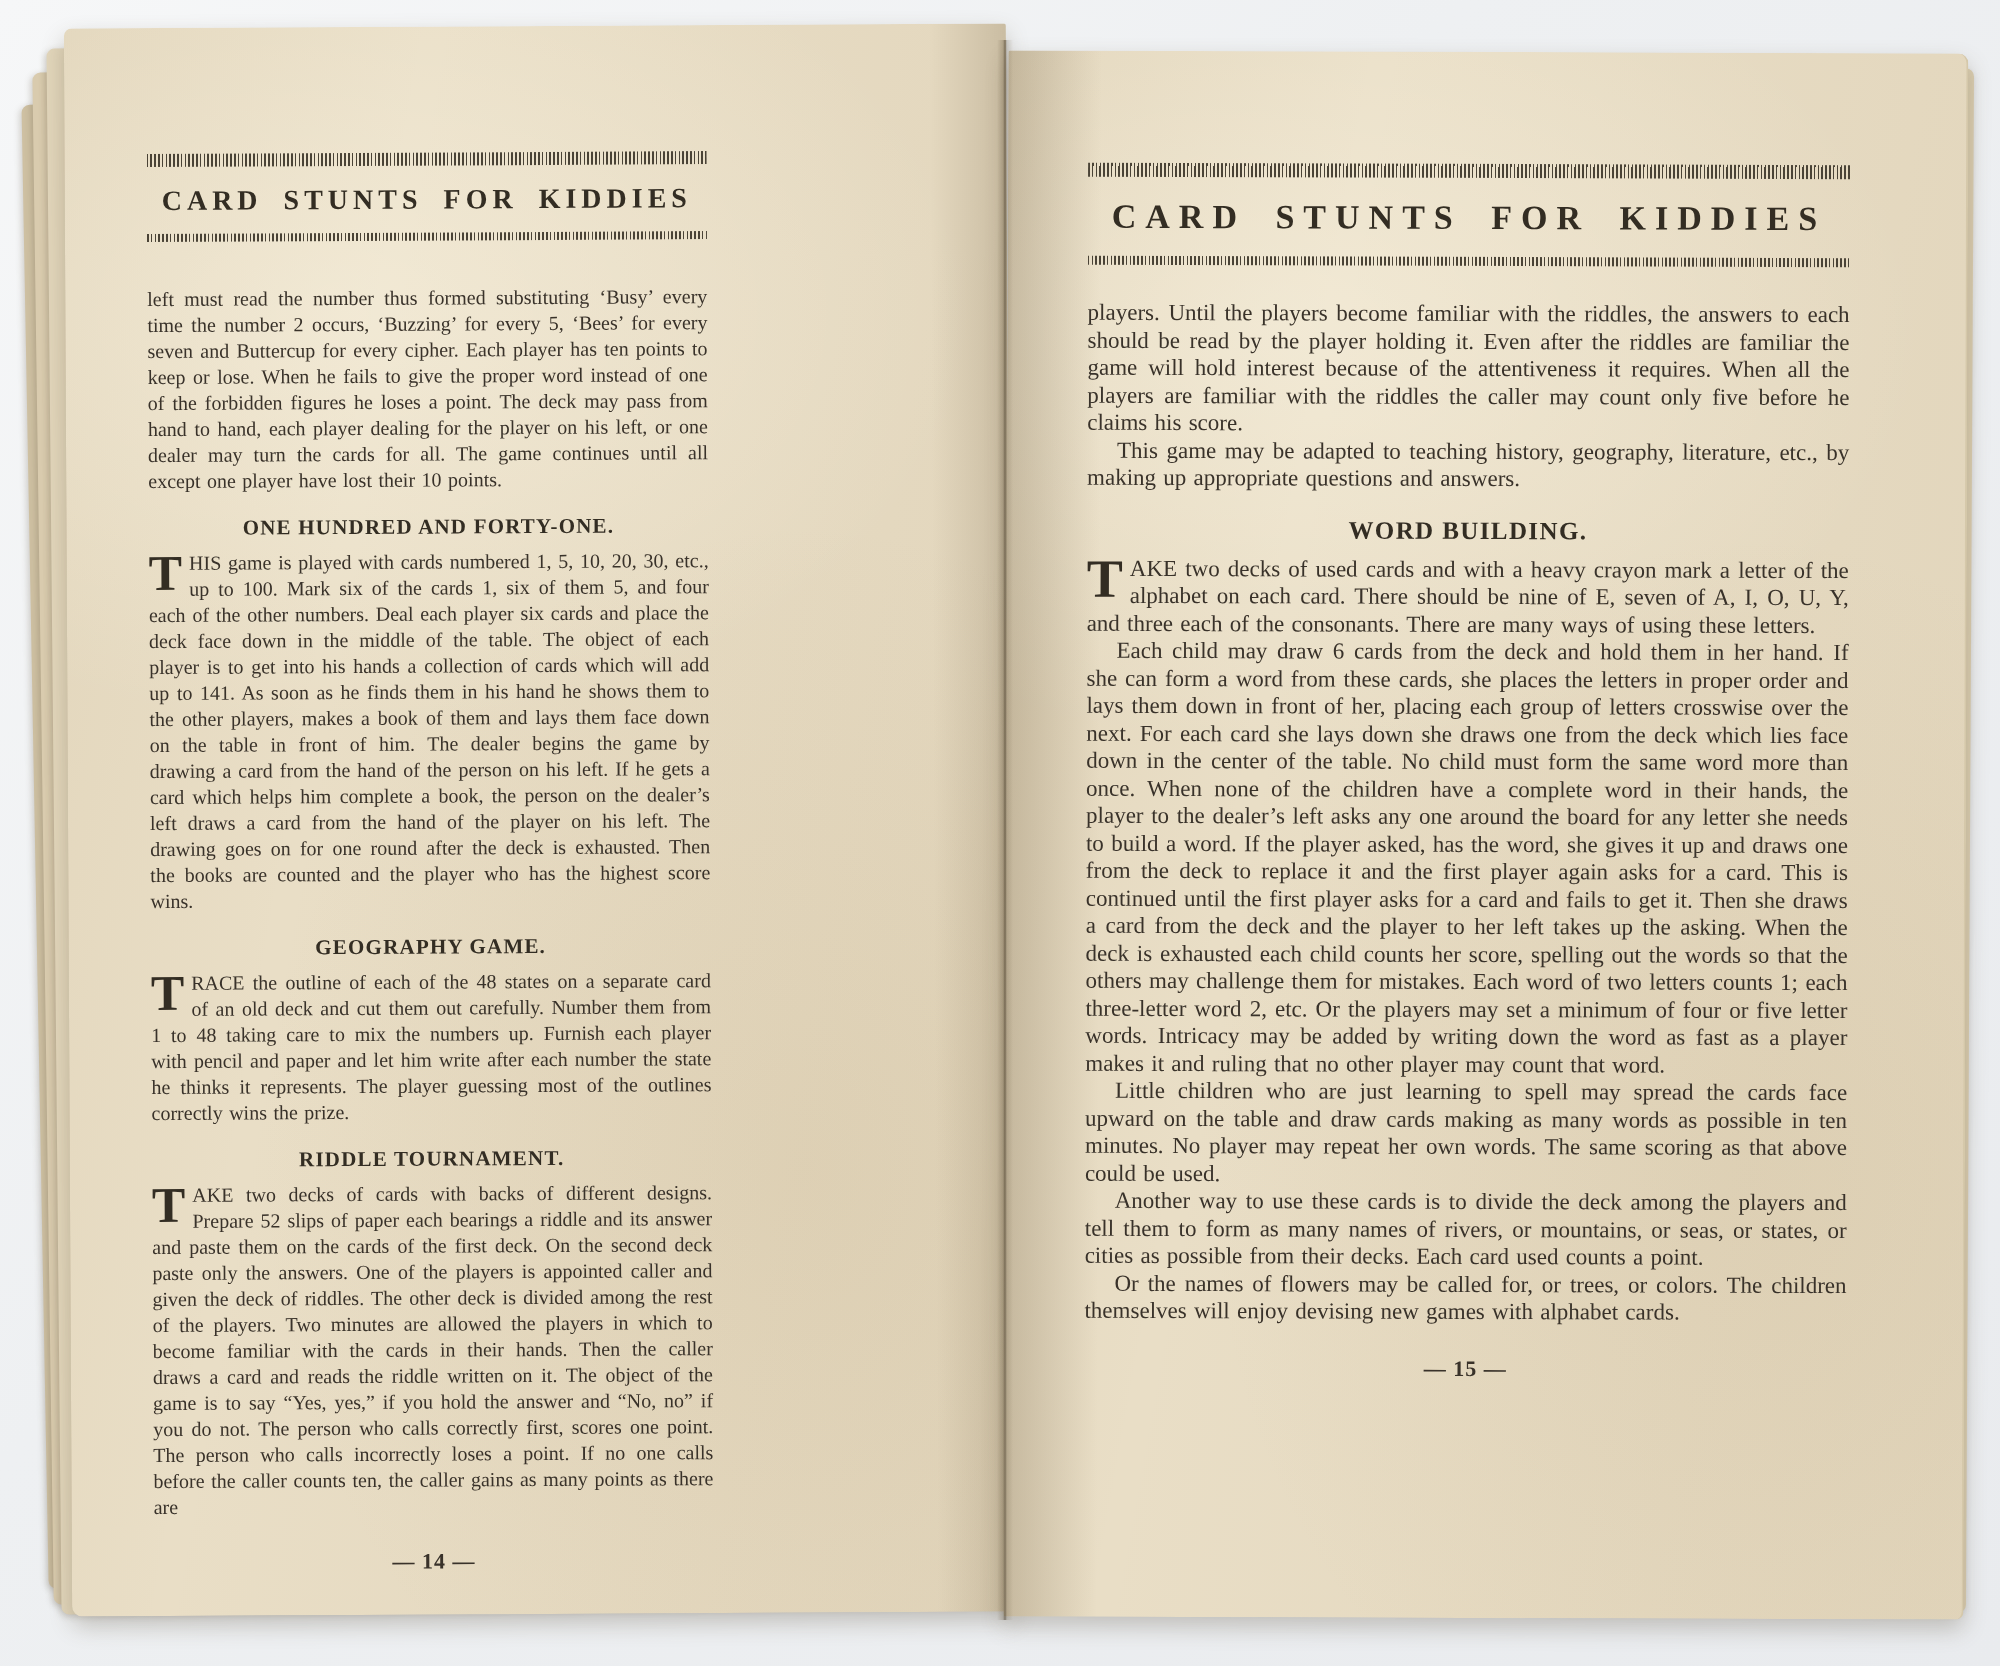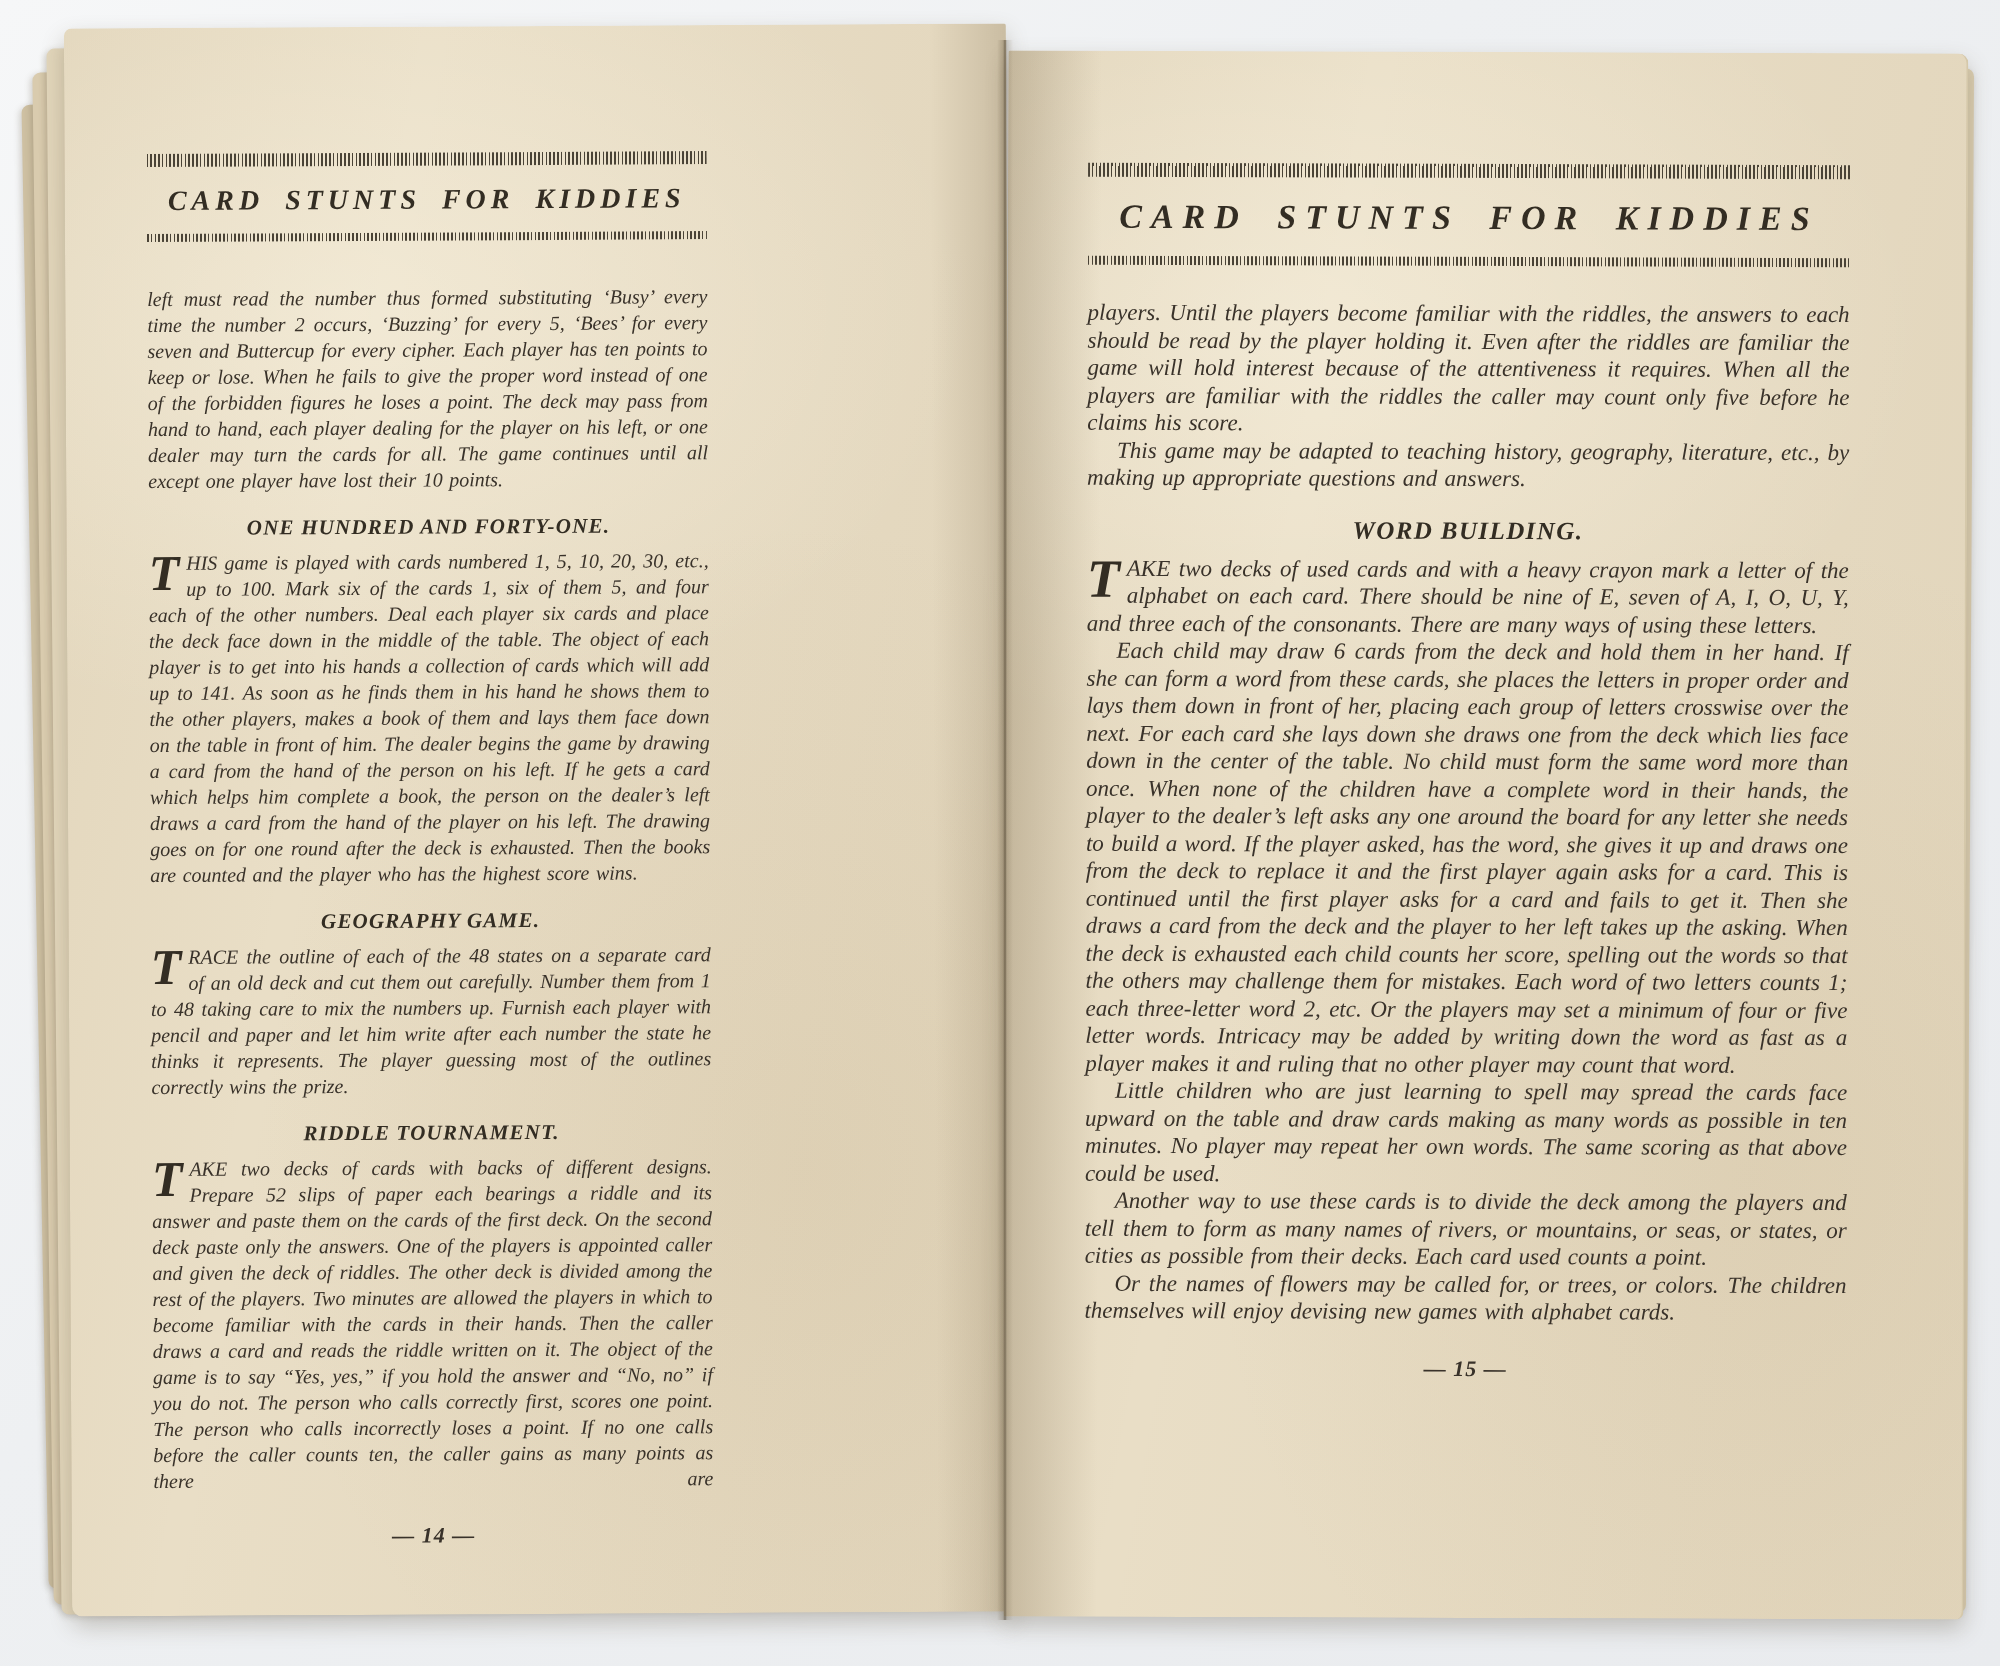--- a/index.html
+++ b/index.html
@@ -5,21 +5,20 @@
   html, body {
     margin: 0; padding: 0;
     width: 2000px; height: 1666px;
     overflow: hidden;
     background: #eef0f2;
     font-family: "Liberation Serif", "DejaVu Serif", serif;
   }
   .backdrop {
     position: absolute; inset: 0;
     background: linear-gradient(135deg, #f6f7f8 0%, #eef0f2 40%, #e9ebee 100%);
-    font-style: italic;
   }
   
   .sheet-edge {
     position: absolute;
     border-radius: 8px;
     box-shadow: -2px 2px 6px rgba(90,80,60,0.25);
   }
   .edge-l1 { left: 54px; top: 44px;  width: 950px; height: 1566px; background:#e2d6bb; transform: rotate(-0.55deg); }
   .edge-l2 { left: 43px; top: 66px;  width: 950px; height: 1532px; background:#d9cbae; transform: rotate(-0.8deg); }
   .edge-l3 { left: 35px; top: 96px;  width: 950px; height: 1484px; background:#cec0a2; transform: rotate(-1.05deg); }

